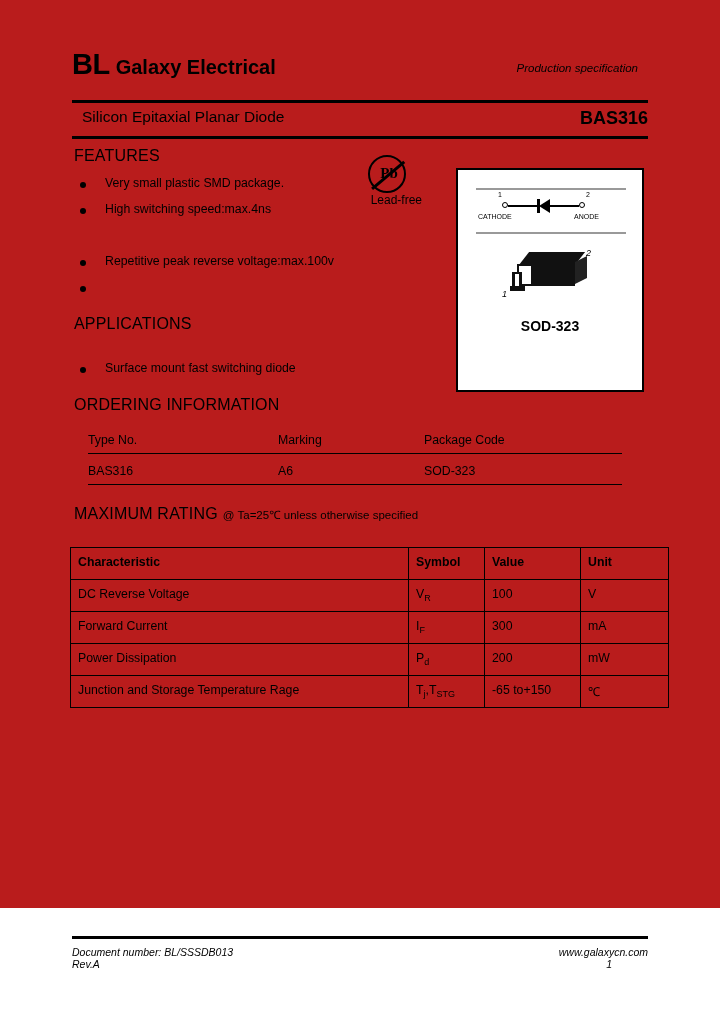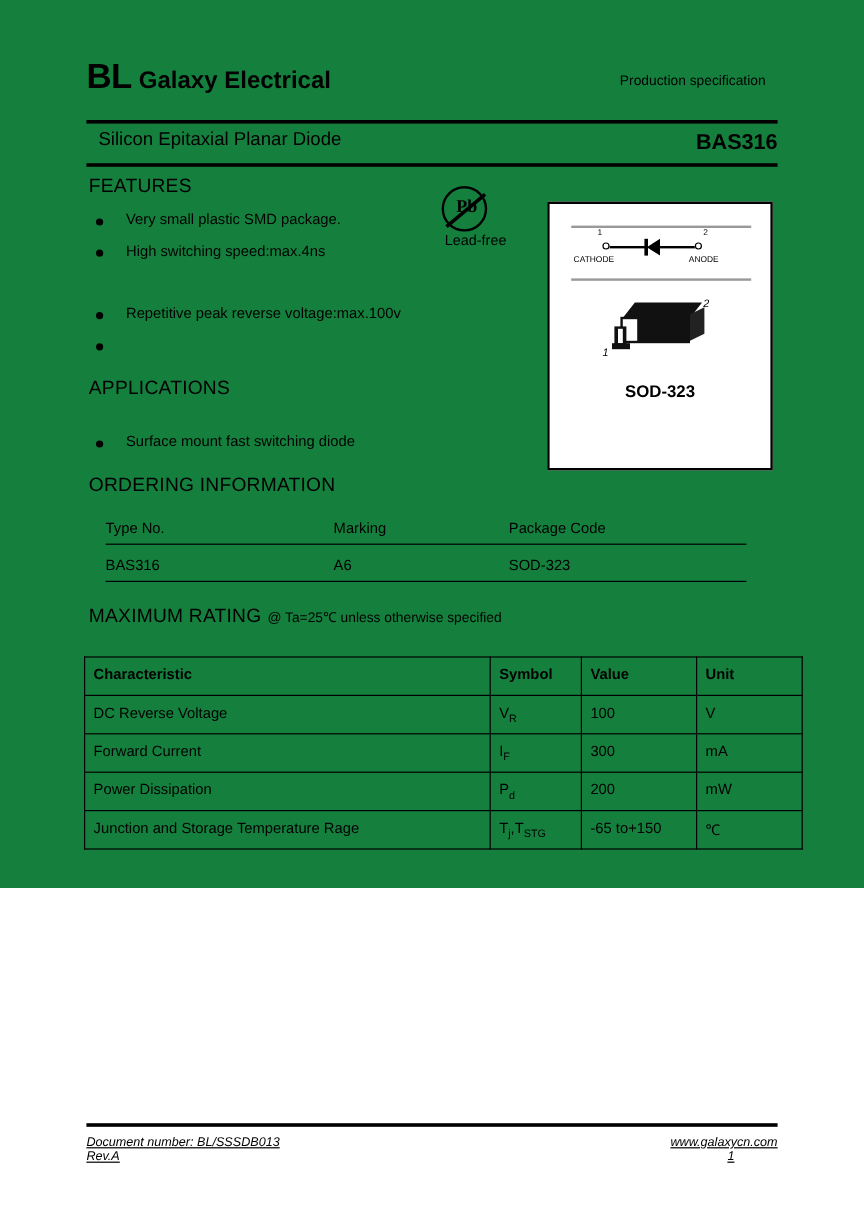--- a/index.html
+++ b/index.html
@@ -12,22 +12,22 @@
     height: 1012px;
     position: relative;
     font-family: "Liberation Sans", sans-serif;
     color: #000000;
     overflow: hidden;
   }
   .page {
     position: absolute;
     left: 0; top: 0;
     width: 720px;
-    height: 740px;
-    background: #15803d;
+    height: 908px;
+    background: #b91c1c;
     box-sizing: border-box;
   }
 
   
   .header {
     position: absolute;
     left: 72px; top: 48px;
     width: 576px;
     height: 42px;
   }
@@ -43,20 +43,21 @@
   }
   .brand-name {
     font-size: 20px;
     font-weight: bold;
     margin-left: 6px;
   }
   .prod-spec {
     position: absolute;
     right: 10px; top: 14px;
     font-size: 11.5px;
+    font-style: italic;
   }
 
   .rule-thick {
     position: absolute;
     left: 72px;
     width: 576px;
     height: 3px;
     background: #000;
   }
   #rule-top  { top: 100px; }
@@ -362,21 +363,20 @@
     left: 72px; top: 936px;
     width: 576px;
     height: 2.5px;
     background: #000;
   }
   .foot {
     position: absolute;
     font-size: 10.5px;
     font-style: italic;
     white-space: nowrap;
-    text-decoration: underline;
   }
   #foot-doc  { left: 72px; top: 946px; }
   #foot-rev  { left: 72px; top: 958px; }
   #foot-url  { right: 72px; top: 946px; }
   #foot-page { right: 108px; top: 958px; }
 </style>
 </head>
 <body>
 
 <div class="page">

